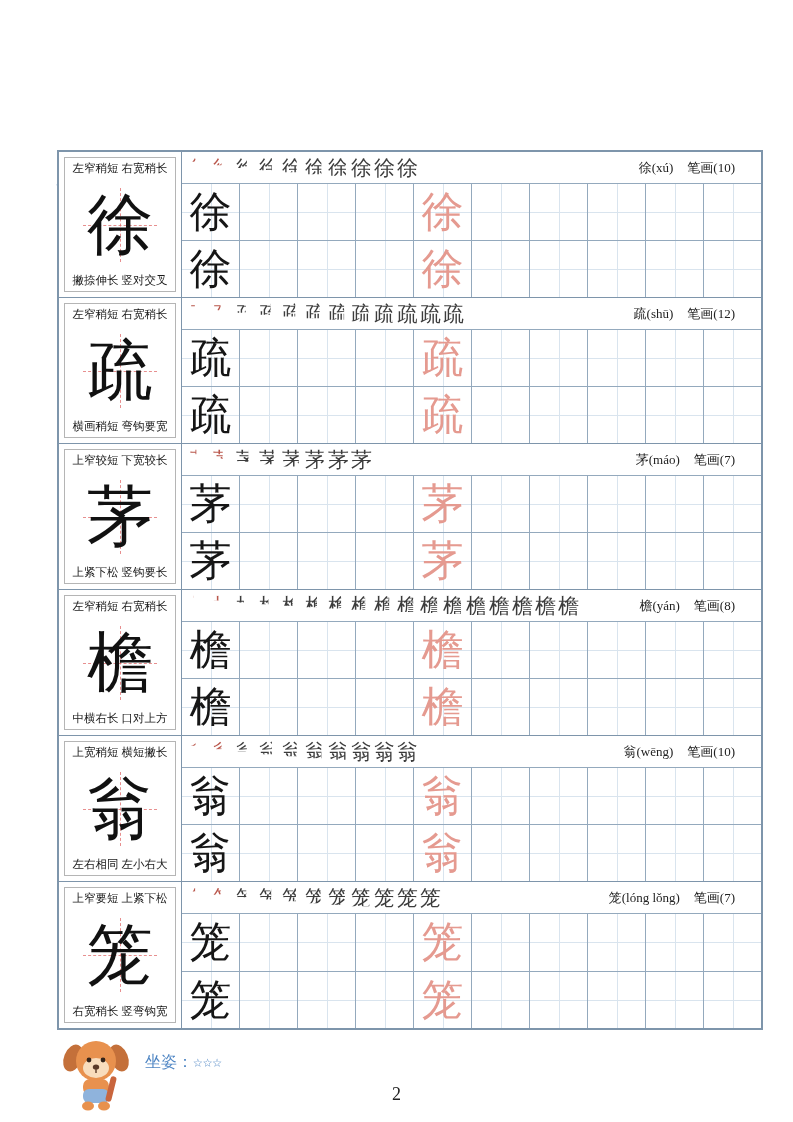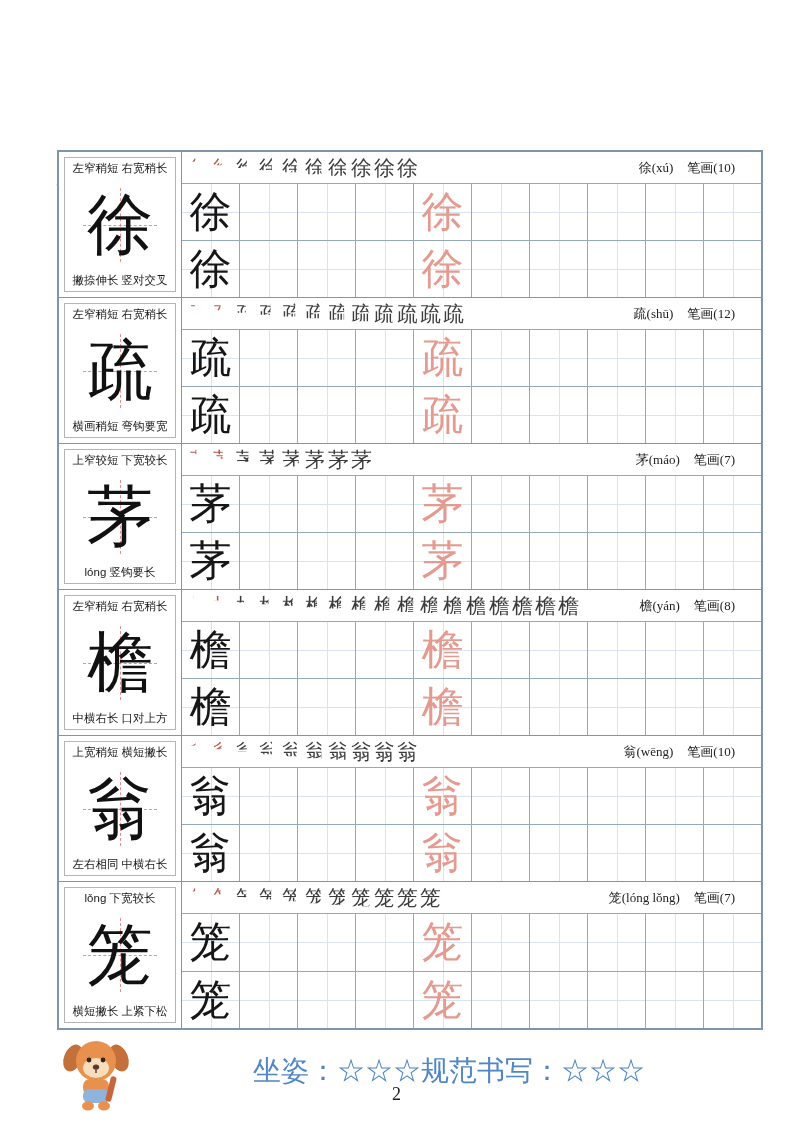--- a/index.html
+++ b/index.html
@@ -95,23 +95,23 @@
     position:absolute; inset:0; z-index:2;
     display:flex; align-items:center; justify-content:center;
     font-size:42px; font-family:"Liberation Serif","DejaVu Serif",serif;
   }
   .pch.black { color:#161616; }
   .pch.pink  { color:var(--trace-pink); }
 
   
   .footer-line {
     position:absolute; left:145px; top:1052px; width:618px;
-    display:flex; color:var(--blue); font-size:28px;
-    font-family:Liberation Serif, serif;
-    justify-content:center; padding-right:10px;
+    display:flex; color:var(--blue); font-size:16px;
+    font-family:Liberation Mono, monospace;
+    justify-content:flex-start; padding-right:10px;
   }
   .mascot { position:absolute; left:56px; top:1036px; width:82px; height:76px; }
   .pageno {
     position:absolute; left:0; top:1084px; width:100%; text-align:center;
     font-size:18px; color:#222;
     font-family:"Liberation Serif","DejaVu Serif",serif;
   }
 </style>
 </head>
 <body>
@@ -243,21 +243,21 @@
             <div class="cell"></div>
           </div>
         </div>
       </div>
     </div>
     <div class="char-row">
       <div class="lpanel">
         <div class="lpanel-box">
           <div class="hint">上窄较短 下宽较长</div>
           <div class="bigchar"><span class="glyph">茅</span></div>
-          <div class="hint">lóng 竖钩要长</div>
+          <div class="hint">上紧下松 竖钩要长</div>
         </div>
       </div>
       <div class="rarea">
         <div class="strip">
           <div class="steps">
             <span class="step red" style="clip-path: inset(0px 68.136% 68.136% 0px);">茅</span>
             <span class="step red" style="clip-path: inset(0px 53.3484% 53.3484% 0px);">茅</span>
             <span class="step" style="clip-path: inset(0px 41.6935% 41.6935% 0px);">茅</span>
             <span class="step" style="clip-path: inset(0px 31.698% 31.698% 0px);">茅</span>
             <span class="step" style="clip-path: inset(0px 22.7793% 22.7793% 0px);">茅</span>
@@ -368,21 +368,21 @@
             <div class="cell"></div>
           </div>
         </div>
       </div>
     </div>
     <div class="char-row">
       <div class="lpanel">
         <div class="lpanel-box">
           <div class="hint">上宽稍短 横短撇长</div>
           <div class="bigchar"><span class="glyph">翁</span></div>
-          <div class="hint">左右相同 中横右长</div>
+          <div class="hint">左右相同 左小右大</div>
         </div>
       </div>
       <div class="rarea">
         <div class="strip">
           <div class="steps">
             <span class="step red" style="clip-path: inset(0px 71.8162% 71.8162% 0px);">翁</span>
             <span class="step red" style="clip-path: inset(0px 58.7365% 58.7365% 0px);">翁</span>
             <span class="step" style="clip-path: inset(0px 48.4277% 48.4277% 0px);">翁</span>
             <span class="step" style="clip-path: inset(0px 39.5866% 39.5866% 0px);">翁</span>
             <span class="step" style="clip-path: inset(0px 31.698% 31.698% 0px);">翁</span>
@@ -426,23 +426,23 @@
             <div class="cell"></div>
             <div class="cell"></div>
             <div class="cell"></div>
           </div>
         </div>
       </div>
     </div>
     <div class="char-row">
       <div class="lpanel">
         <div class="lpanel-box">
-          <div class="hint">lǒng 下宽较长</div>
+          <div class="hint">上窄要短 上紧下松</div>
           <div class="bigchar"><span class="glyph">笼</span></div>
-          <div class="hint">横短撇长 上紧下松</div>
+          <div class="hint">右宽稍长 竖弯钩宽</div>
         </div>
       </div>
       <div class="rarea">
         <div class="strip">
           <div class="steps">
             <span class="step red" style="clip-path: inset(0px 73.2555% 73.2555% 0px);">笼</span>
             <span class="step red" style="clip-path: inset(0px 60.8438% 60.8438% 0px);">笼</span>
             <span class="step" style="clip-path: inset(0px 51.0615% 51.0615% 0px);">笼</span>
             <span class="step" style="clip-path: inset(0px 42.672% 42.672% 0px);">笼</span>
             <span class="step" style="clip-path: inset(0px 35.1862% 35.1862% 0px);">笼</span>
@@ -505,15 +505,14 @@
     <path d="M40 33 v4" stroke="#5a3a28" stroke-width="1.4" fill="none"></path>
     <rect x="27" y="43" width="26" height="16" rx="7" fill="#e8914e"></rect>
     <rect x="27" y="53" width="26" height="14" rx="6" fill="#8fb3dc"></rect>
     <ellipse cx="32" cy="70" rx="6" ry="4.5" fill="#e8914e"></ellipse>
     <ellipse cx="48" cy="70" rx="6" ry="4.5" fill="#e8914e"></ellipse>
     <rect x="52" y="40" width="6" height="26" rx="3" fill="#c9653d" transform="rotate(14 55 53)"></rect>
   </svg>
 </div>
 <div class="footer-line">
   <span>坐姿：☆☆☆</span>
-  <span>规范书写：☆☆☆</span>
 </div>
 <div class="pageno">2</div>
 
 </body></html>

